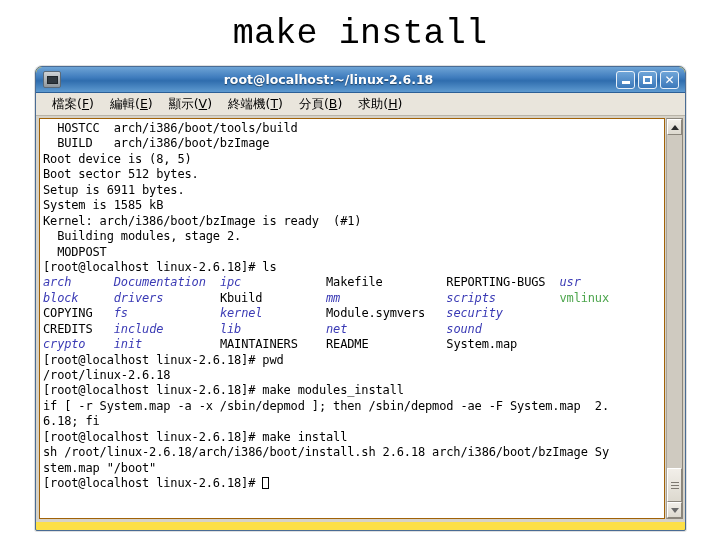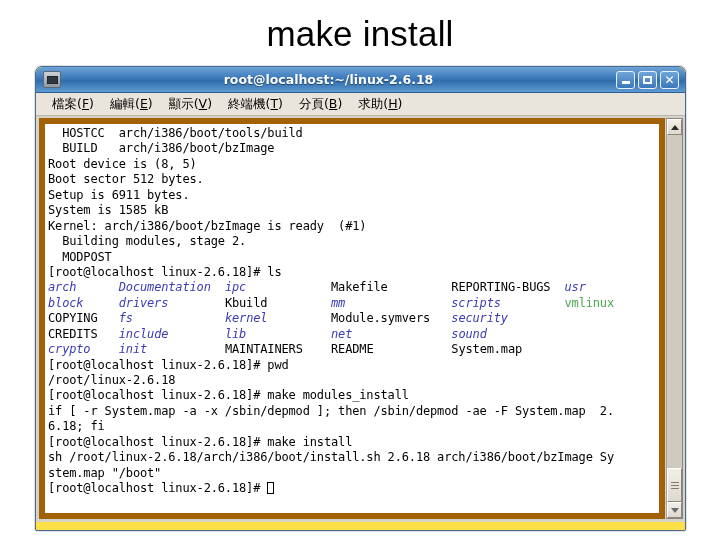--- a/index.html
+++ b/index.html
@@ -15,21 +15,21 @@
     position: relative;
   }
 
   
   #slide-title {
     position: absolute;
     left: 0;
     top: 13px;
     width: 720px;
     text-align: center;
-    font-family: Liberation Sans, sans-serif;
+    font-family: Liberation Mono, monospace;
     font-size: 35px;
     line-height: 42px;
     color: #000000;
     letter-spacing: 0.2px;
   }
 
   
   #terminal-window {
     position: absolute;
     left: 35px;
@@ -156,21 +156,21 @@
     position: relative;
     height: 406px;
     background: #d6d2c8;
     padding: 2px 2px 3px 3px;
     box-sizing: border-box;
     display: flex;
   }
   #terminal-screen {
     flex: 1 1 auto;
     background: #ffffff;
-    border: 6px solid #a16207;
+    border: 1px solid #a16207;
     box-sizing: border-box;
     overflow: hidden;
     padding: 2px 0 0 3px;
     font-family: "DejaVu Sans Mono", monospace;
     font-size: 12px;
     line-height: 15.45px;
     color: #000000;
     white-space: pre;
     letter-spacing: -0.15px;
   }

